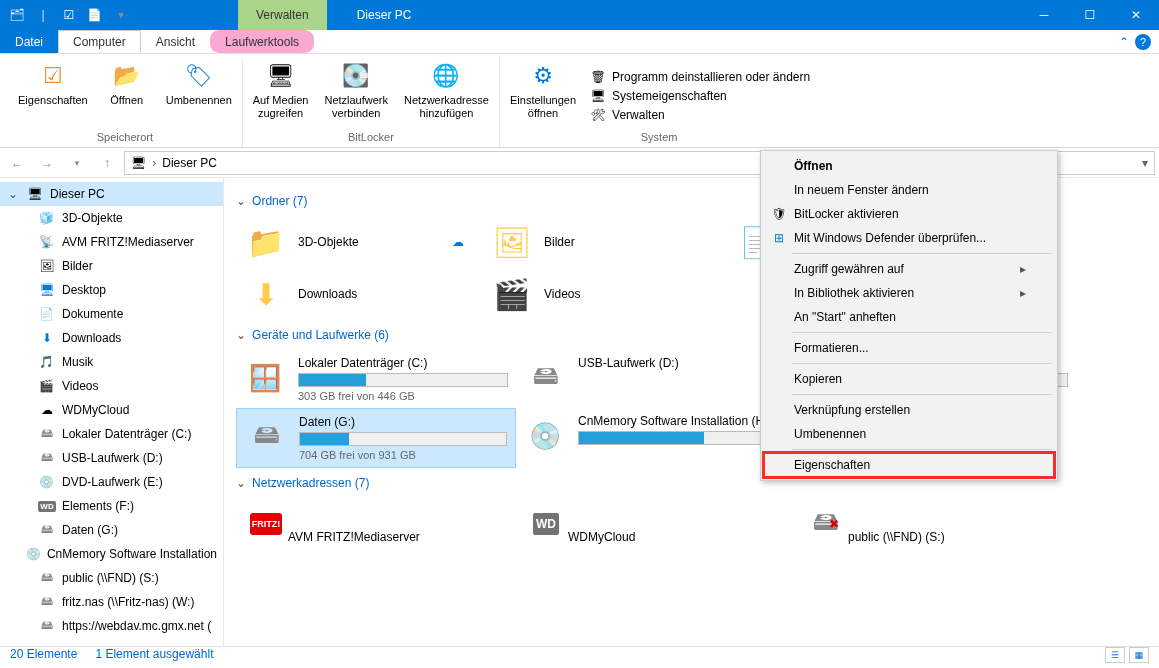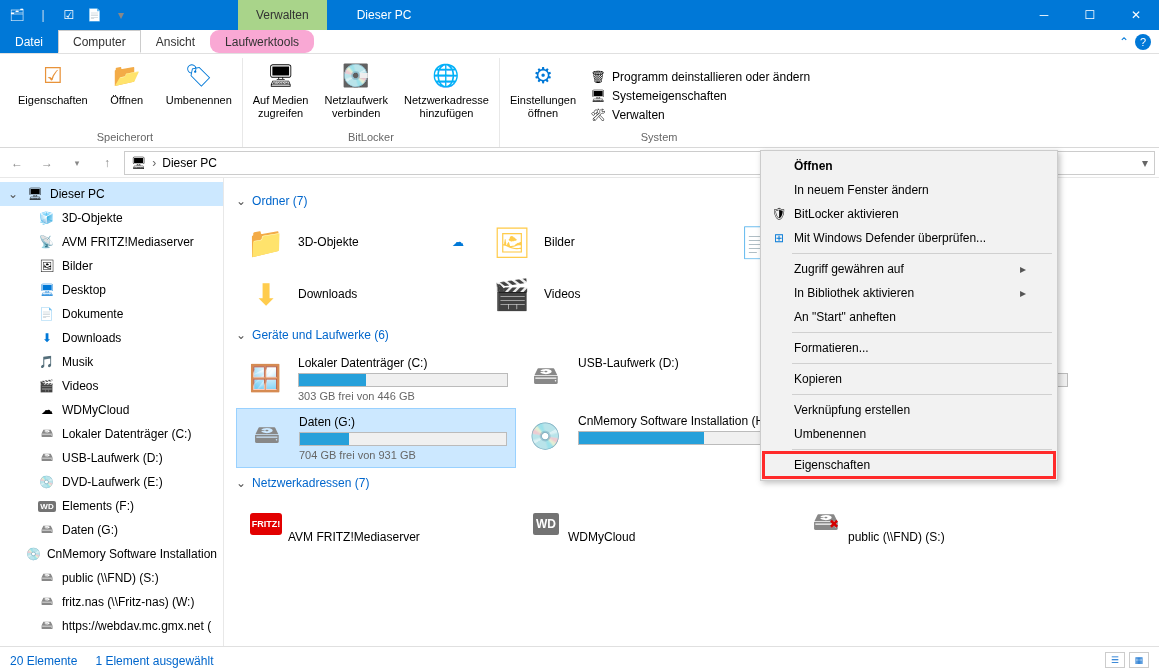--- a/index.html
+++ b/index.html
@@ -72,21 +72,21 @@
 
 
 .context-menu { position: absolute; left: 760px; top: 150px; width: 298px; background: #f2f2f2; border: 1px solid #ccc; box-shadow: 2px 2px 6px rgba(0,0,0,0.25); padding: 3px; z-index: 100; }
 .cm-item { display: flex; align-items: center; gap: 8px; padding: 5px 28px 5px 30px; position: relative; }
 .cm-item .cmicon { position: absolute; left: 6px; width: 18px; height: 18px; display: flex; align-items: center; justify-content: center; }
 .cm-item .submenu { margin-left: auto; color: #555; }
 .cm-sep { height: 1px; background: #d0d0d0; margin: 3px 2px 3px 28px; }
 .cm-item.highlighted { outline: 3px solid #ff2a2a; outline-offset: -1px; }
 
 
-.statusbar { height: 22px; border-top: 1px solid #e0e0e0; display: flex; align-items: flex-end; padding: 0 10px; gap: 18px; color: #0066cc; font-size: 11px; }
+.statusbar { height: 22px; border-top: 1px solid #e0e0e0; display: flex; align-items: flex-start; padding: 0 10px; gap: 18px; color: #0066cc; font-size: 11px; }
 .statusbar .view-btns { margin-left: auto; display: flex; gap: 4px; }
 .statusbar .vbtn { width: 20px; height: 16px; border: 1px solid #ccc; display: flex; align-items: center; justify-content: center; font-size: 9px; }
 
 
 .folder-glyph { color: #ffcc4d; }
 .blue { color: #0078d7; }
 .gray { color: #888; }
 .wd-badge { background: #737373; color: #fff; font-weight: bold; font-size: 12px; padding: 4px 3px; border-radius: 2px; }
 .fritz-badge { background: #e20000; color: #fff; font-weight: bold; font-size: 9px; padding: 6px 2px; border-radius: 3px; }
 </style>

